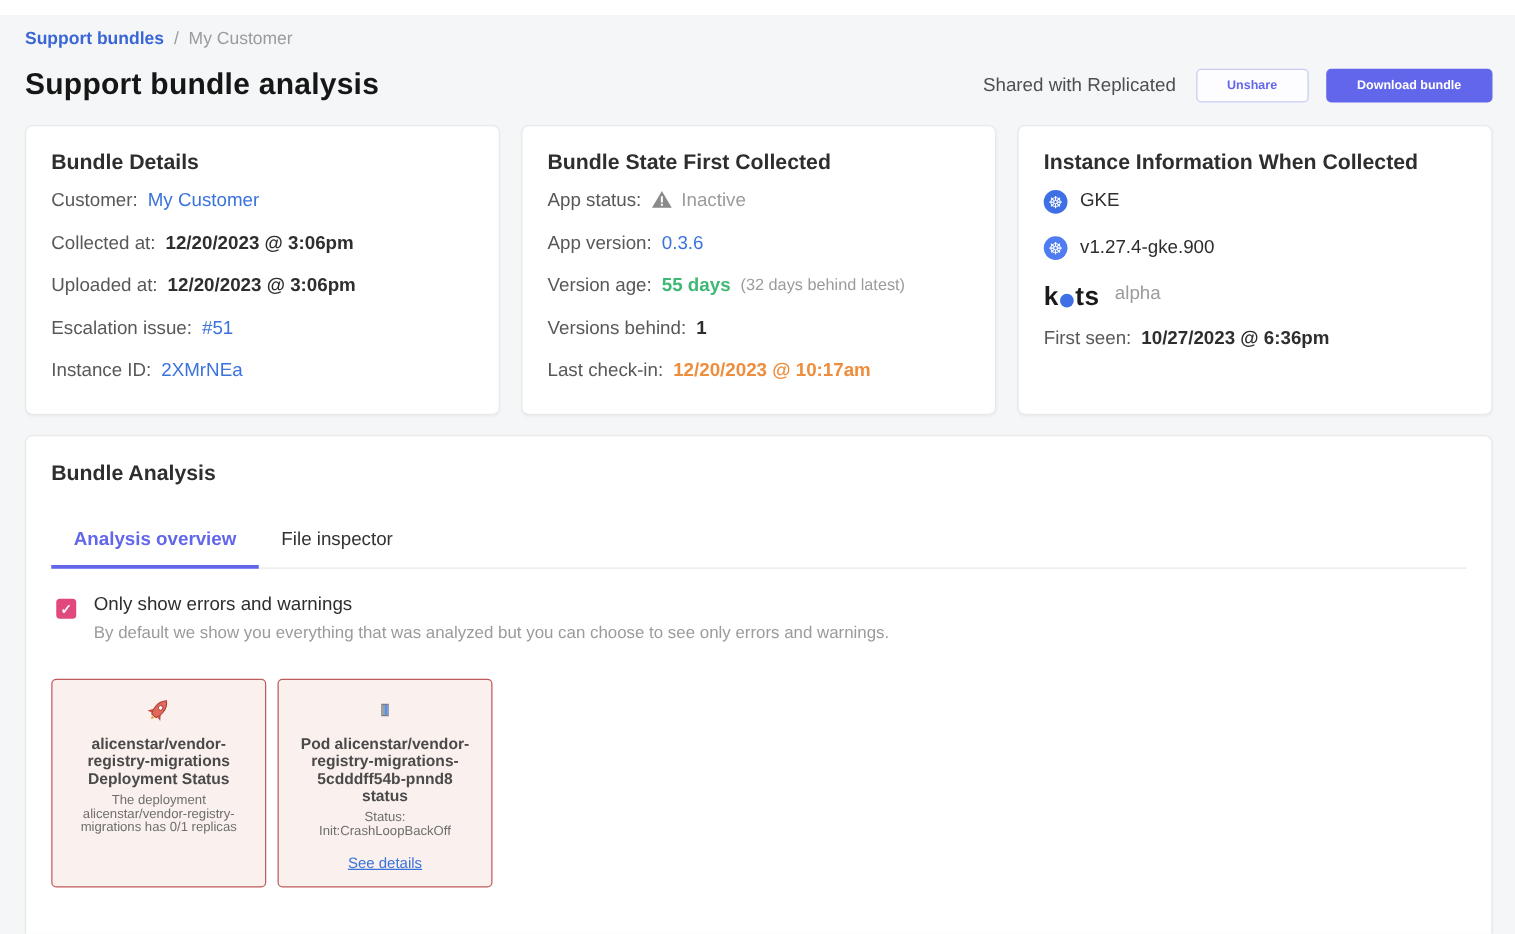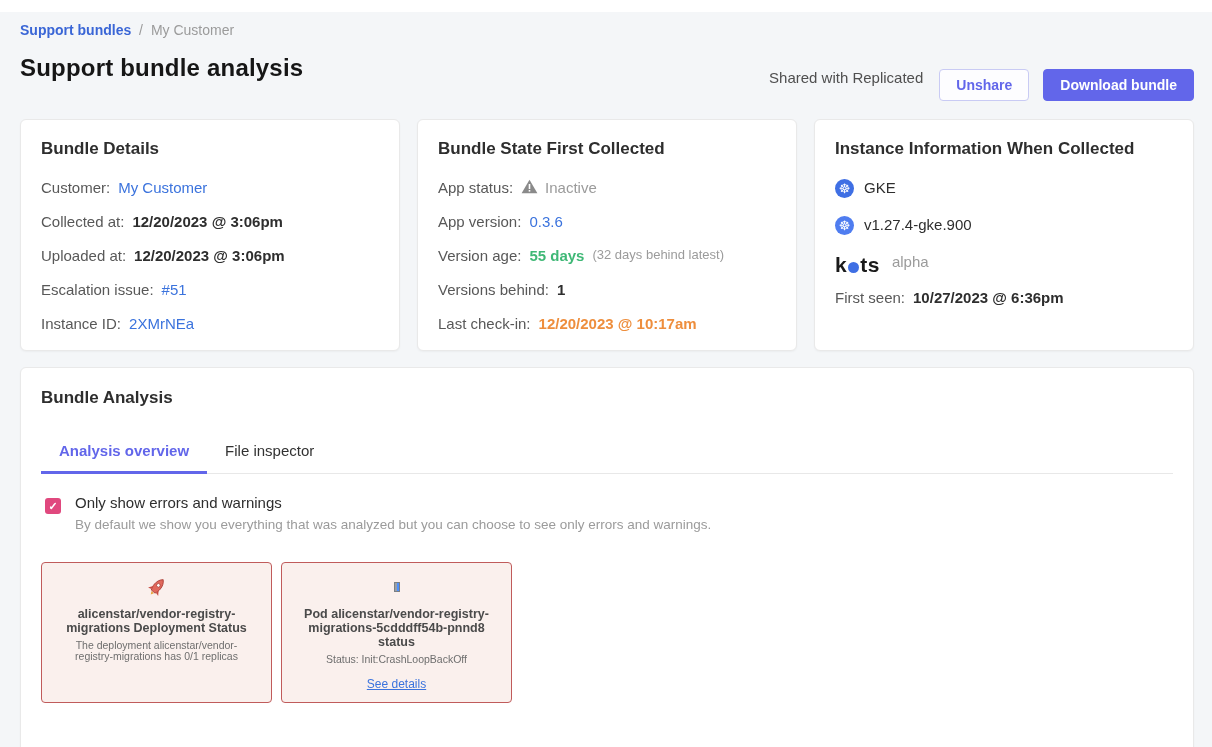--- a/index.html
+++ b/index.html
@@ -16,32 +16,32 @@
   
   .breadcrumb { font-size: 14px; color: #9b9b9b; margin-bottom: 16px; }
   .breadcrumb a { color: #3a66d6; text-decoration: none; font-weight: bold; cursor: pointer; }
   .breadcrumb .sep { margin: 0 4px; color: #9b9b9b; }
 
   
   .header-row { display: flex; justify-content: space-between; margin-bottom: 18px; }
   .page-title { font-size: 24px; font-weight: bold; color: #161616; letter-spacing: 0.2px; }
   .header-actions { display: flex; align-items: center; gap: 14px; }
   .shared-text { font-size: 15px; color: #4f4f4f; margin-right: 2px; }
-  .btn { font-size: 14px; font-weight: bold; border-radius: 4px; padding: 7px 16px; cursor: pointer; font-family: inherit; margin-top: 15px; }
+  .btn { font-size: 10px; font-weight: bold; border-radius: 4px; padding: 7px 24px; cursor: pointer; font-family: inherit; }
   .btn-outline { color: #6266ea; background: #fdfdff; border: 1px solid #c9cbf4; }
   .btn-primary { color: #ffffff; background: #6266ea; border: 1px solid #6266ea; }
 
   
   .cards-row { display: flex; gap: 17px; margin-bottom: 16px; }
   .card {
     background: #ffffff; border: 1px solid #e9e9e9; border-radius: 6px;
     box-shadow: 0 1px 2px rgba(0,0,0,0.04);
     flex: 1; height: 232px; padding: 19px 20px;
   }
-  .card-title { font-size: 17px; font-weight: bold; color: #2e2e2e; margin-bottom: 20px; }
+  .card-title { font-size: 17px; font-weight: bold; color: #2e2e2e; margin-bottom: 12px; }
   .info-row { font-size: 15px; color: #585858; margin-bottom: 14px; height: 20px; display: flex; align-items: flex-start; }
   .info-row .label { margin-right: 8px; white-space: nowrap; }
   .val-link { color: #3b73dd; text-decoration: none; cursor: pointer; }
   .val-bold { color: #2e2e2e; font-weight: bold; }
   .val-muted { color: #9b9b9b; }
   .val-green { color: #3fb876; font-weight: bold; }
   .val-orange { color: #ee8e3d; font-weight: bold; }
   .val-note { color: #9b9b9b; font-size: 13px; margin-left: 8px; }
 
   .warn-icon { display: inline-flex; margin-right: 7px; }
@@ -73,21 +73,21 @@
     width: 16px; height: 16px; border-radius: 3px; background: #e0487e;
     margin: 4px 14px 0 4px; flex: none; cursor: pointer;
     display: flex; align-items: center; justify-content: center;
   }
   .checkbox::after { content: "✓"; color: #fff; font-size: 11px; font-weight: bold; }
   .filter-label { font-size: 15px; color: #2e2e2e; margin-bottom: 6px; }
   .filter-desc { font-size: 13.5px; color: #9b9b9b; }
 
   .error-cards { display: flex; gap: 9px; margin-top: 30px; }
   .error-card {
-    width: 231px; min-height: 126px;
+    width: 172px; min-height: 126px;
     background: #faf0ed; border: 1px solid #c05b5b; border-radius: 4px;
     padding: 12px 8px 10px 8px; text-align: center;
   }
   .error-card-icon { height: 24px; display: flex; align-items: center; justify-content: center; margin-bottom: 8px; }
   .error-card-title {
     font-size: 12.5px; font-weight: bold; color: #4a4a4a; line-height: 14px;
     overflow-wrap: break-word; margin-bottom: 5px; padding: 0 6px;
   }
   .error-card-desc { font-size: 10.5px; color: #6e6e6e; line-height: 11px; padding: 0 10px; }
   .error-card-link { display: inline-block; font-size: 12px; color: #3b73dd; text-decoration: underline; cursor: pointer; margin-top: 12px; }

